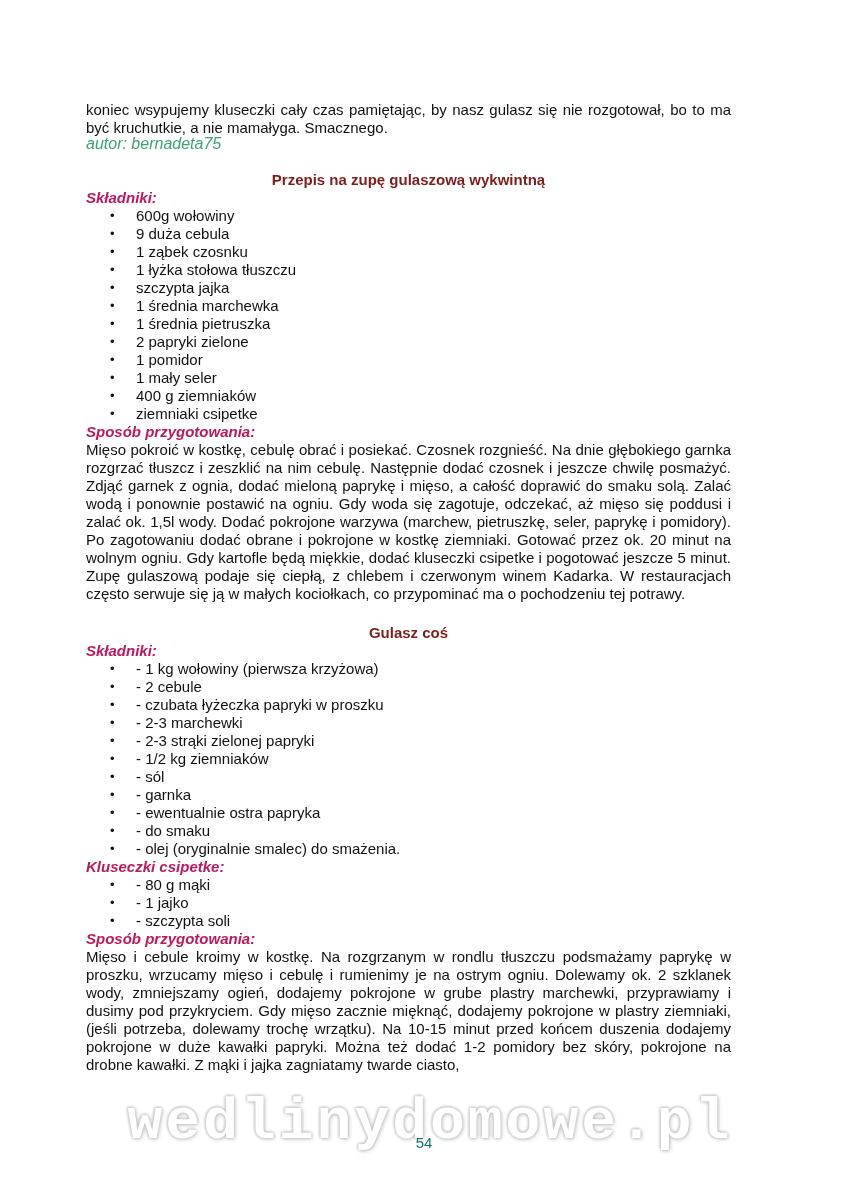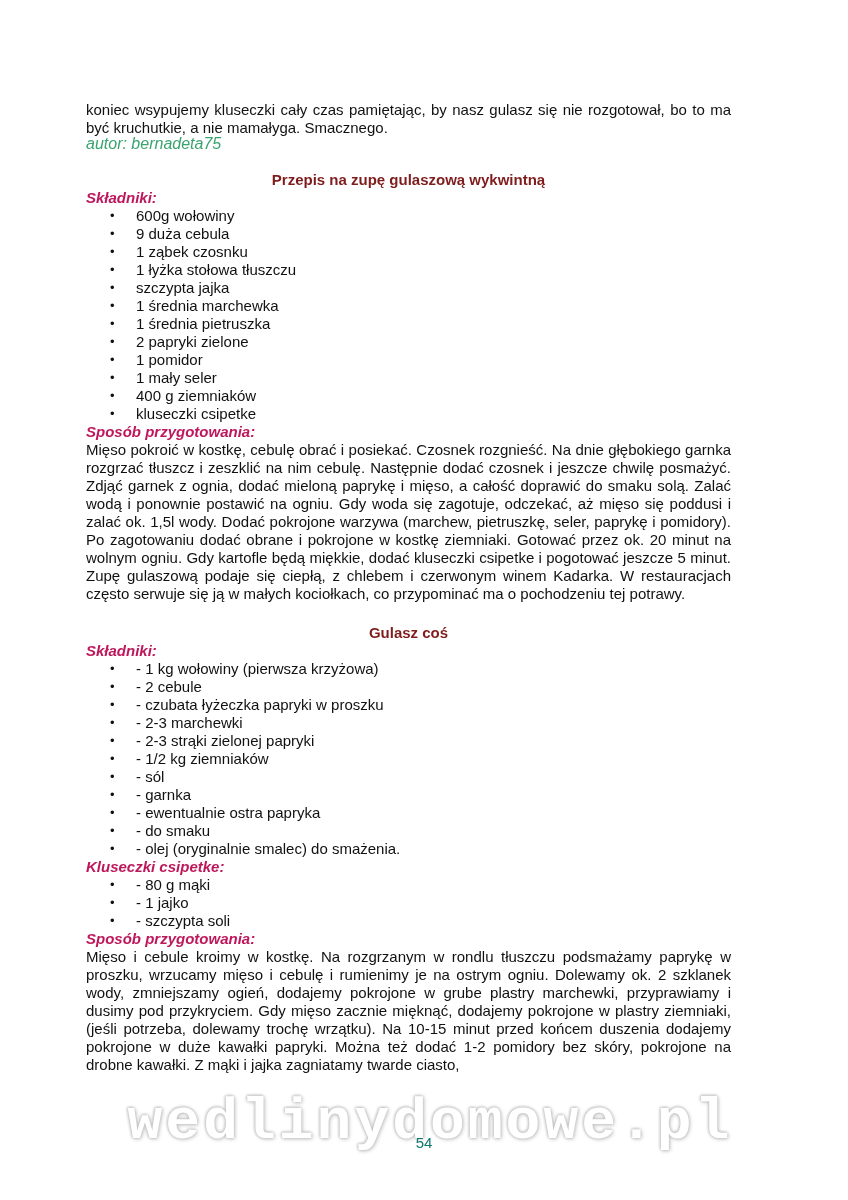--- a/index.html
+++ b/index.html
@@ -53,21 +53,21 @@
         <li><span class="bullet">•</span><span>9 duża cebula</span></li>
         <li><span class="bullet">•</span><span>1 ząbek czosnku</span></li>
         <li><span class="bullet">•</span><span>1 łyżka stołowa tłuszczu</span></li>
         <li><span class="bullet">•</span><span>szczypta jajka</span></li>
         <li><span class="bullet">•</span><span>1 średnia marchewka</span></li>
         <li><span class="bullet">•</span><span>1 średnia pietruszka</span></li>
         <li><span class="bullet">•</span><span>2 papryki zielone</span></li>
         <li><span class="bullet">•</span><span>1 pomidor</span></li>
         <li><span class="bullet">•</span><span>1 mały seler</span></li>
         <li><span class="bullet">•</span><span>400 g ziemniaków</span></li>
-        <li><span class="bullet">•</span><span>kluseczki csipetke</span></li>
+        <li><span class="bullet">•</span><span>ziemniaki csipetke</span></li>
       </ul>
     <h3 class="section-label">Sposób przygotowania:</h3>
     <p class="para">Mięso pokroić w kostkę, cebulę obrać i posiekać. Czosnek rozgnieść. Na dnie głębokiego garnka rozgrzać tłuszcz i zeszklić na nim cebulę. Następnie dodać czosnek i jeszcze chwilę posmażyć. Zdjąć garnek z ognia, dodać mieloną paprykę i mięso, a całość doprawić do smaku solą. Zalać wodą i ponownie postawić na ogniu. Gdy woda się zagotuje, odczekać, aż mięso się poddusi i zalać ok. 1,5l wody. Dodać pokrojone warzywa (marchew, pietruszkę, seler, paprykę i pomidory). Po zagotowaniu dodać obrane i pokrojone w kostkę ziemniaki. Gotować przez ok. 20 minut na wolnym ogniu. Gdy kartofle będą miękkie, dodać kluseczki csipetke i pogotować jeszcze 5 minut. Zupę gulaszową podaje się ciepłą, z chlebem i czerwonym winem Kadarka. W restauracjach często serwuje się ją w małych kociołkach, co przypominać ma o pochodzeniu tej potrawy.</p>
   </section>
 
   <div class="spacer-c"></div>
 
   <section>
     <h2 class="recipe-title">Gulasz coś</h2>
     <h3 class="section-label">Składniki:</h3>

